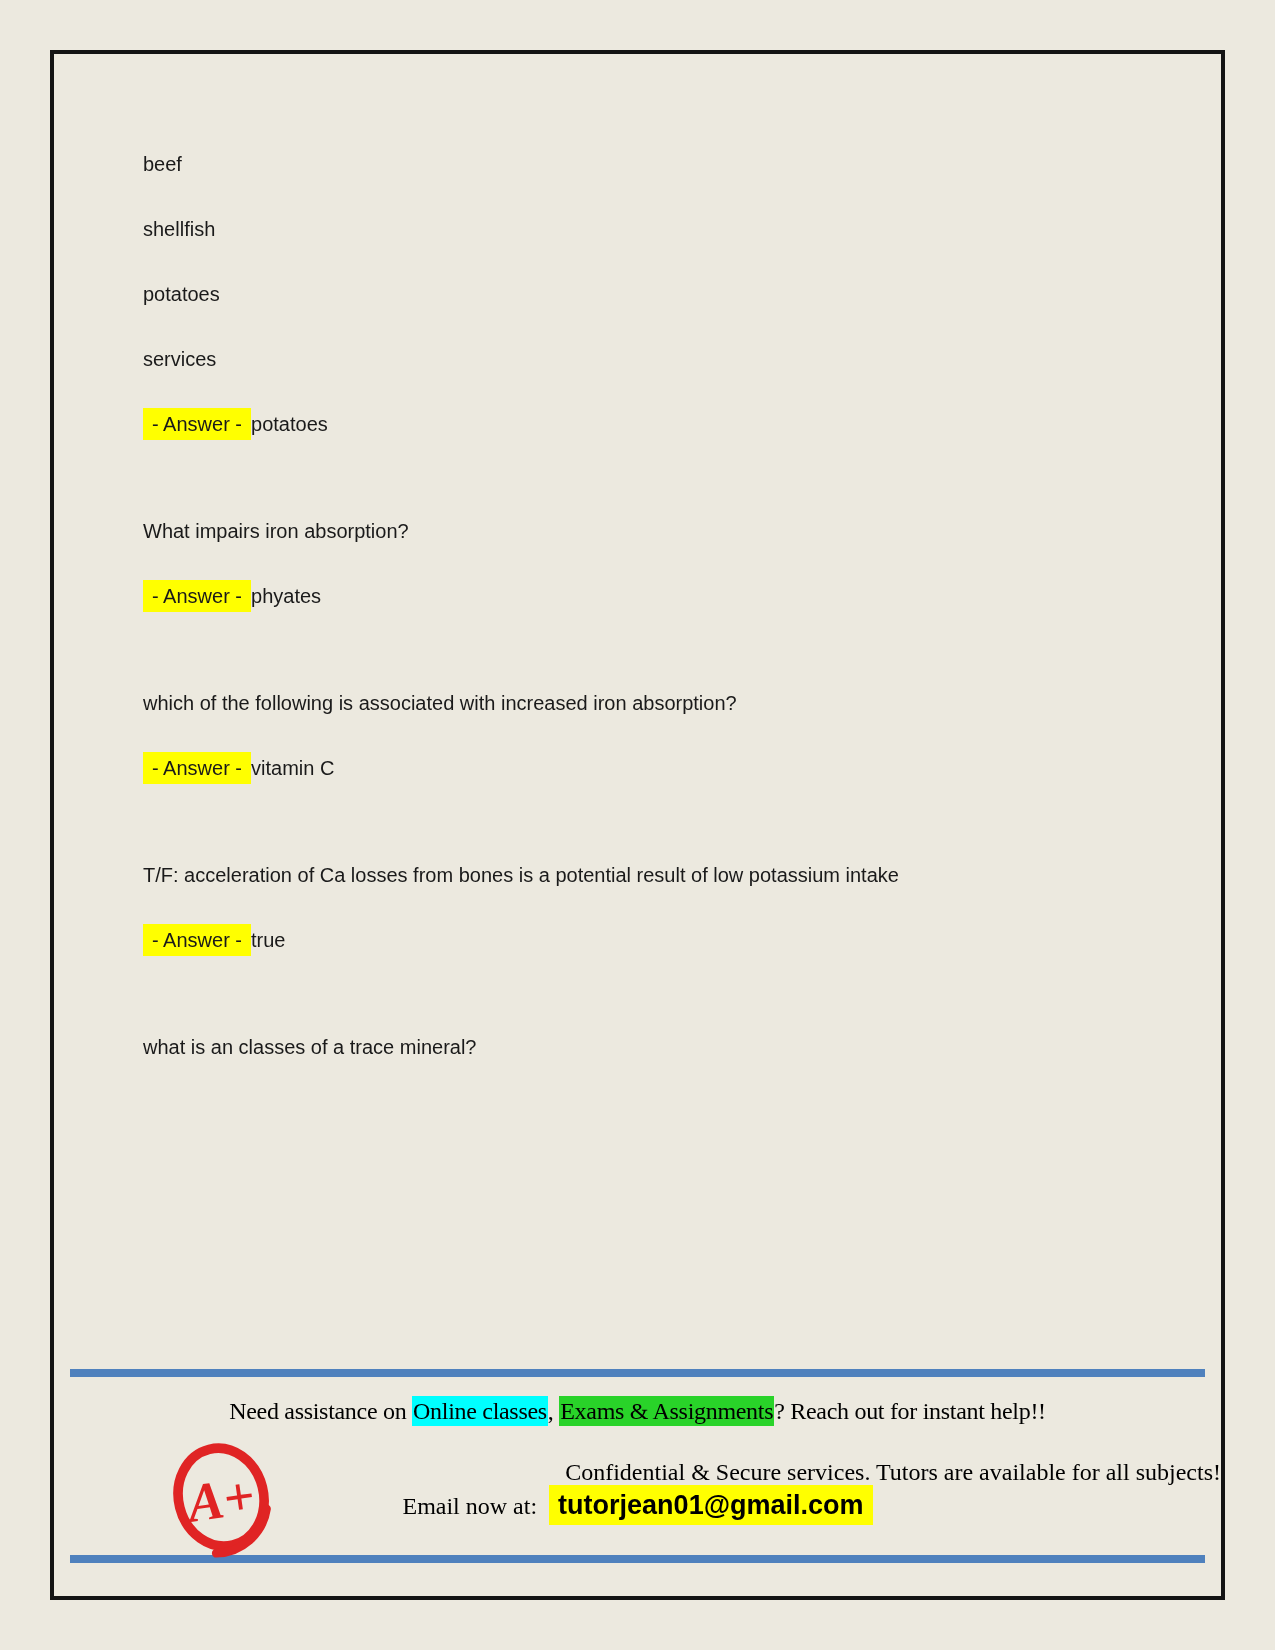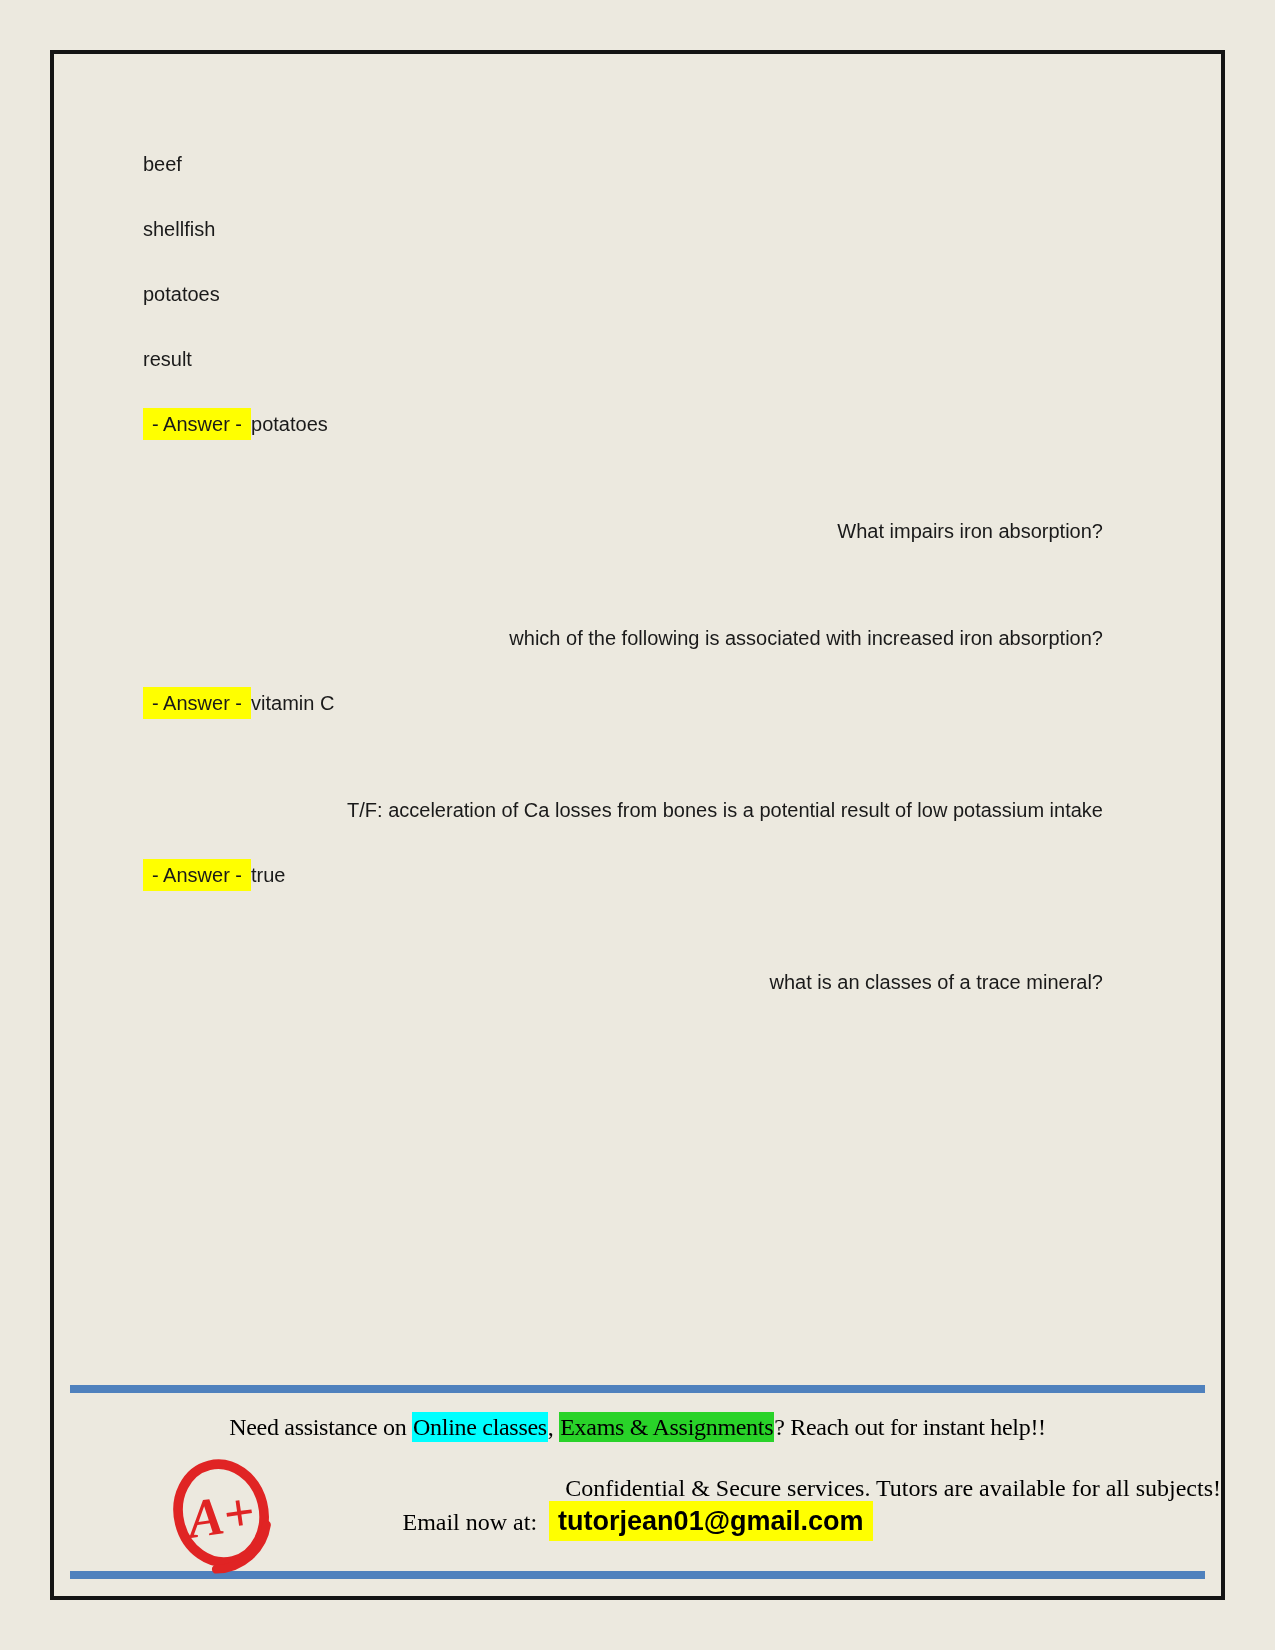--- a/index.html
+++ b/index.html
@@ -30,36 +30,35 @@
     right: 40px;
   }
   .line {
     margin: 0 0 21px 0;
     font-size: 20px;
     line-height: 44px;
     color: #1a1a1a;
   }
   .question {
     max-width: 960px;
-    text-align: right;
   }
   .gap {
     margin-top: 63px;
   }
   mark.hl {
     background: var(--highlight-yellow, #FFFF00);
     color: #1a1a1a;
     padding: 5px 9px;
   }
   
   .footer {
     position: absolute;
     left: 0;
     right: 0;
-    bottom: 0;
+    bottom: 16px;
   }
   .divider {
     height: 8px;
     background: var(--divider-blue, #4F81BD);
     margin: 0 16px;
   }
   .divider.bottom {
     margin-top: 33px;
     margin-bottom: 17px;
   }
@@ -115,25 +114,26 @@
 </style>
 </head>
 <body>
 
 <div class="frame">
 
   <div class="content">
     <p class="line">beef</p>
     <p class="line">shellfish</p>
     <p class="line">potatoes</p>
-    <p class="line">result</p>
+    <p class="line">services</p>
 
     <p class="line"><mark class="hl">- Answer -</mark><span>potatoes</span></p>
 
     <p class="line question gap">What impairs iron absorption?</p>
+    <p class="line"><mark class="hl">- Answer -</mark><span>phyates</span></p>
 
     <p class="line question gap">which of the following is associated with increased iron absorption?</p>
     <p class="line"><mark class="hl">- Answer -</mark><span>vitamin C</span></p>
 
     <p class="line question gap">T/F: acceleration of Ca losses from bones is a potential result of low potassium intake</p>
     <p class="line"><mark class="hl">- Answer -</mark><span>true</span></p>
 
     <p class="line question gap">what is an classes of a trace mineral?</p>
   </div>
 

